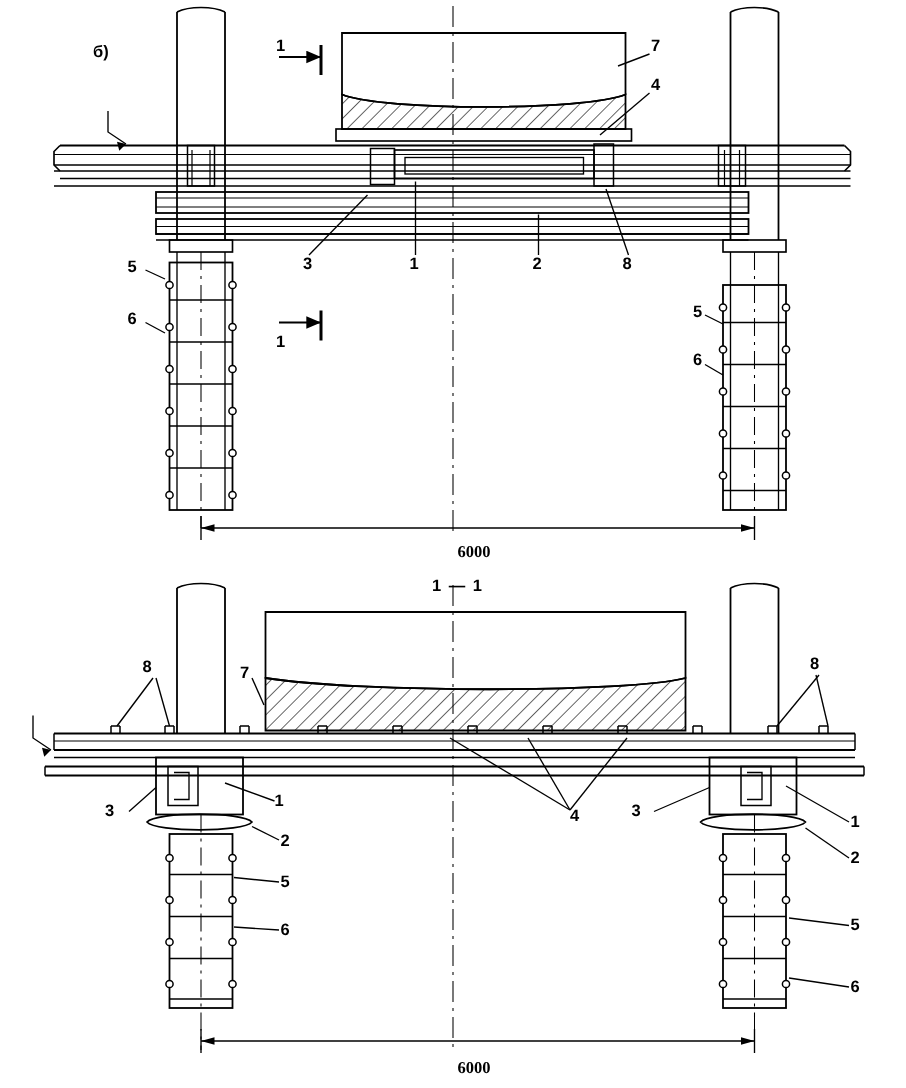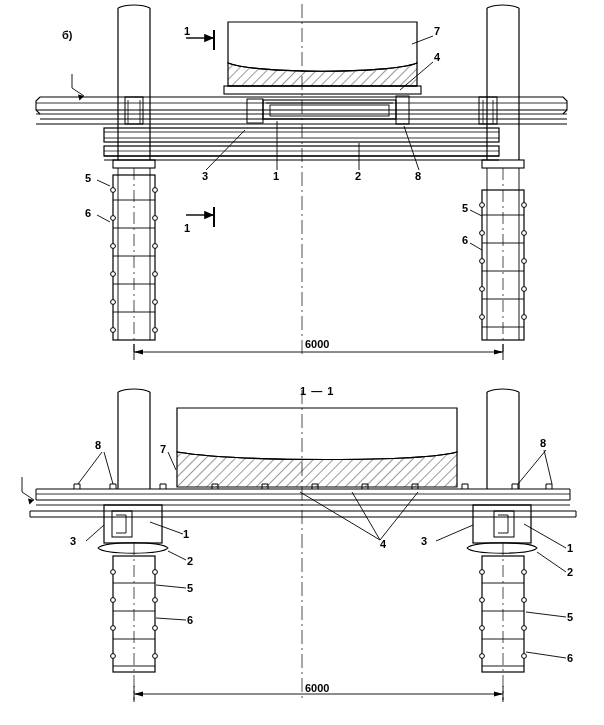--- a/index.html
+++ b/index.html
@@ -31,25 +31,26 @@
     position: absolute;
     font-family: "Liberation Sans", sans-serif;
     font-size: 11px;
     font-weight: bold;
     color: #000000;
     white-space: nowrap;
     line-height: 1;
   }
   .dim {
     position: absolute;
-    font-family: Liberation Sans, sans-serif;
+    font-family: Liberation Serif, serif;
     font-size: 11px;
     font-weight: bold;
     color: #000;
     white-space: nowrap;
+    margin-top: 24px;
   }
   .sect-title {
     position: absolute;
     font-family: "Liberation Sans", sans-serif;
     font-size: 11px;
     font-weight: bold;
     letter-spacing: 1px;
     color: #000;
   }
 </style>
@@ -306,21 +307,21 @@
   <div class="lbl" style="left:415px; top:171px;">8</div>
   <div class="lbl" style="left:434px; top:26px;">7</div>
   <div class="lbl" style="left:434px; top:52px;">4</div>
   <div class="lbl" style="left:85px; top:173px;">5</div>
   <div class="lbl" style="left:85px; top:208px;">6</div>
   <div class="lbl" style="left:462px; top:203px;">5</div>
   <div class="lbl" style="left:462px; top:235px;">6</div>
 
   <div class="dim" style="left:305px; top:338px;">6000</div>
 
-  <div class="sect-title" style="left:300px; top:385px;">1 — 1</div>
+  <div class="sect-title" style="left:288px; top:385px;">1 — 1</div>
 
   <div class="lbl" style="left:95px; top:440px;">8</div>
   <div class="lbl" style="left:160px; top:444px;">7</div>
   <div class="lbl" style="left:70px; top:536px;">3</div>
   <div class="lbl" style="left:183px; top:529px;">1</div>
   <div class="lbl" style="left:187px; top:556px;">2</div>
   <div class="lbl" style="left:187px; top:583px;">5</div>
   <div class="lbl" style="left:187px; top:615px;">6</div>
   <div class="lbl" style="left:380px; top:539px;">4</div>
   <div class="lbl" style="left:540px; top:438px;">8</div>

